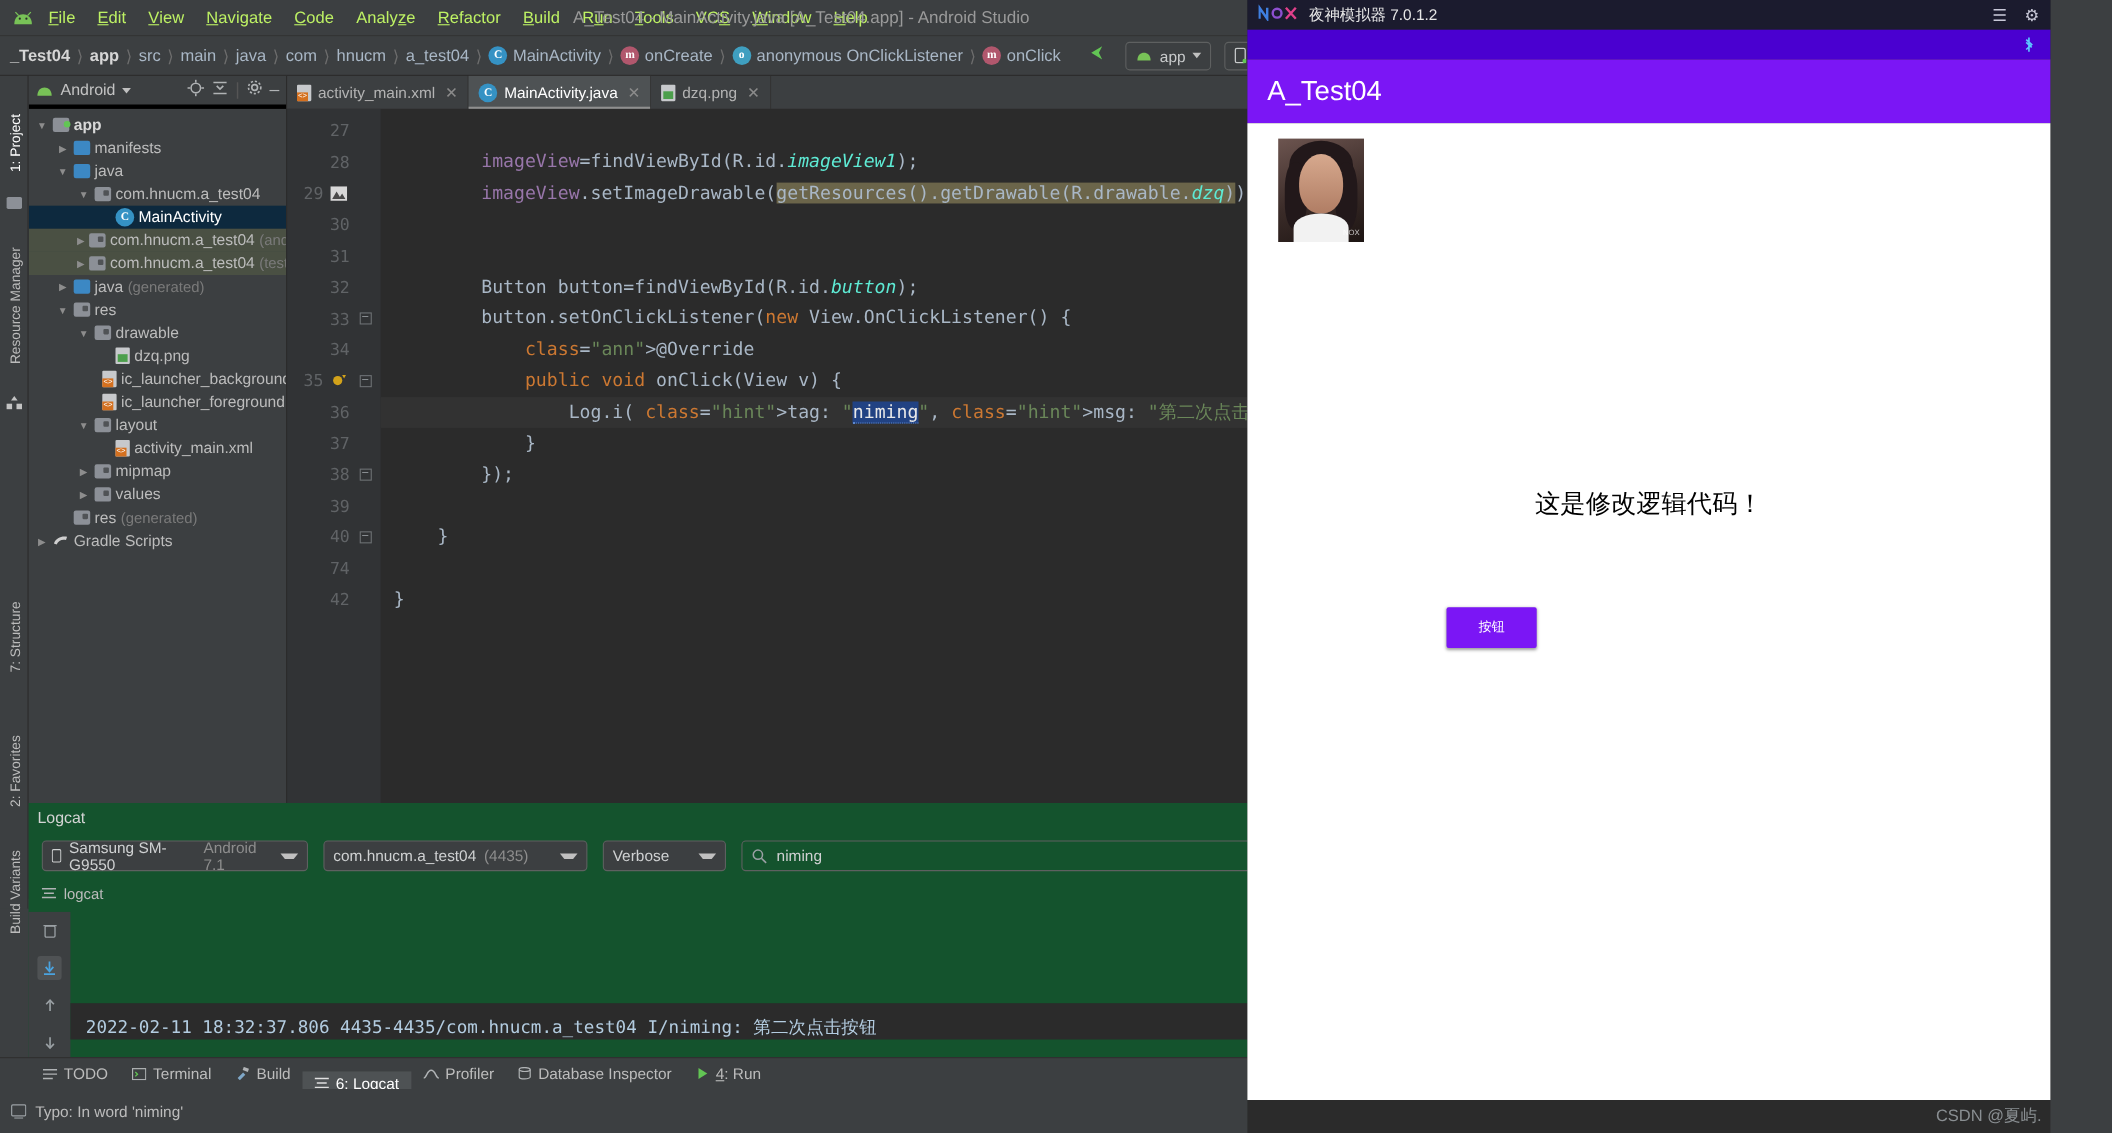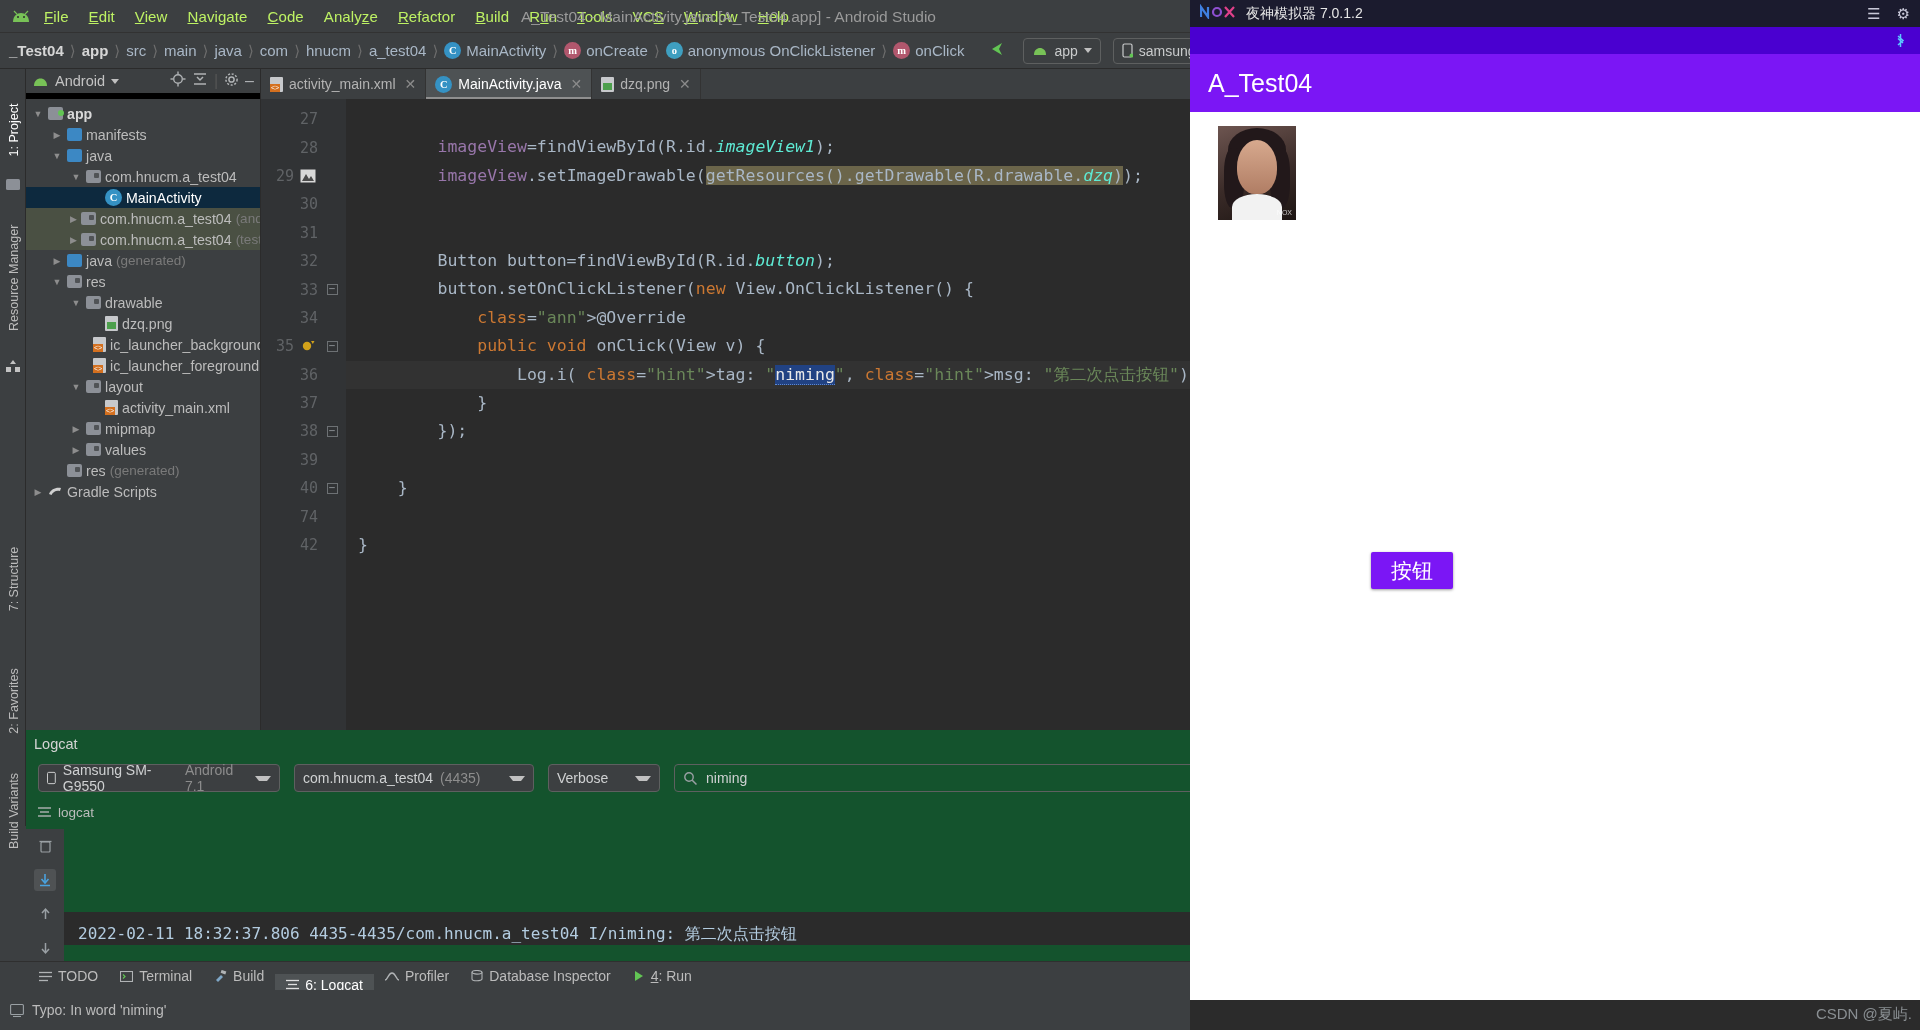--- a/index.html
+++ b/index.html
@@ -78,21 +78,21 @@
   .rail-label.sel { color: #ffffff; }
   .rail-icon { position: absolute; left: 5px; width: 16px; height: 16px; }
 
   
   .project {
     width: 235px; background: #3c3f41; display: flex; flex-direction: column;
     border-right: 1px solid #2b2b2b; flex: 0 0 235px;
   }
   .proj-header {
     height: 30px; display: flex; align-items: center; padding: 0 6px; gap: 6px;
-    border-bottom: 6px solid #000000;
+    border-bottom: 4px solid #000000;
   }
   .proj-title { font-size: 14.5px; color: #c3c3c3; }
   .proj-header .spacer { flex: 1; }
   .tree { flex: 1; overflow: hidden; padding-top: 4px; font-size: 14px; }
   .node {
     display: flex; align-items: center; height: 21px; gap: 4px;
     padding-left: 4px; white-space: nowrap; color: #bcbcbc;
   }
   .node.sel { background: #0d293e; color: #ffffff; }
   .node.modA { background: #4a5043; }
@@ -173,21 +173,21 @@
   }
   .bb-item { display: flex; align-items: center; gap: 6px; font-size: 14px; color: #bcbcbc; padding: 3px 11px;}
   .bb-item.sel { background: #4e5254; color: #ffffff; margin-top: 17px; }
   .bb-item .u { text-decoration: underline; }
   .statusbar {
     position: absolute; left: 0; right: 0; bottom: 0; height: 40px; background: #3c3f41;
     display: flex; align-items: center; padding-left: 10px; font-size: 14px; color: #bcbcbc; gap: 8px;
   }
 
   
-  .emu { position: absolute; left: 1190px; top: 0; width: 730px; height: 1030px; background: #2b2b2b; }
+  .emu { position: absolute; left: 1134px; top: 0; width: 730px; height: 1030px; background: #2b2b2b; }
   .emu-top {
     height: 27px; background: #1b1b2e; display: flex; align-items: center; gap: 10px; padding: 0 10px;
     color: #e6e6e6; font-size: 14px;
   }
   .nox-logo { font-family: "DejaVu Sans", sans-serif; font-weight: bold; font-size: 15px; letter-spacing: -1px;}
   .emu-top .right { margin-left: auto; display: flex; gap: 16px; color: #c8c8d8; font-size: 15px;}
   .emu-notif { height: 27px; background: #4a00d0; display: flex; align-items: center; justify-content: flex-end; padding-right: 12px;}
   .emu-appbar { height: 58px; background: #7b16f5; display: flex; align-items: center; padding-left: 18px;
                 color: #fff; font-size: 25px; font-family: "Liberation Sans", sans-serif;}
   .emu-screen { position: absolute; left: 0; right: 0; top: 112px; bottom: 30px; background: #fff; }
@@ -197,21 +197,21 @@
                    background: linear-gradient(180deg,#d7a98e,#b07d64); }
   .emu-img .hair { position:absolute; left:10px; top:2px; width:58px; height:44px; border-radius:50% 50% 40% 40%;
                    background:#22181a;}
   .emu-img .hair2 { position:absolute; left:6px; top:22px; width:20px; height:60px; background:#22181a; border-radius:40%;}
   .emu-img .hair3 { position:absolute; right:6px; top:22px; width:20px; height:60px; background:#22181a; border-radius:40%;}
   .emu-img .body { position:absolute; left:14px; bottom:0; width:50px; height:26px; background:#f2f2f2; border-radius:50% 50% 0 0;}
   .emu-img .wm { position:absolute; right:4px; bottom:4px; font-size:7px; color:#ffffffbb; }
   .emu-text { position: absolute; left: 0; right: 0; top: 330px; text-align: center;
               font-size: 23px; color: #000; font-family: "Liberation Sans", sans-serif;}
   .emu-btn { position: absolute; left: 181px; top: 440px; width: 82px; height: 37px; background: #7b16f5;
-             color: #fff; font-size: 21px; display: flex; align-items: center; justify-content: center; border-radius: 2px;
+             color: #fff; font-size: 12px; display: flex; align-items: center; justify-content: center; border-radius: 2px;
              box-shadow: 0 1px 3px rgba(0,0,0,.4);}
   .emu-status { position: absolute; left: 0; right: 0; bottom: 0; height: 30px; background: #3c3f41;
                 display: flex; align-items: center; justify-content: flex-end; gap: 18px; padding-right: 12px;
                 font-size: 14px; color: #bcbcbc;}
   .watermark { position: absolute; right: 8px; bottom: 6px; font-size: 15px; color: #9aa0a4; opacity: .85; }
 </style>
 </head>
 <body>
 
 <div id="root">
@@ -754,18 +754,19 @@
 
     <div class="emu-screen">
       <div class="emu-img">
         <div class="hair"></div>
           <div class="hair2"></div>
           <div class="hair3"></div>
         <div class="face"></div>
           <div class="body"></div>
         <div class="wm">NOX</div>
       </div>
+      <div class="emu-text">这是修改逻辑代码！</div>
       <div class="emu-btn">按钮</div>
     </div>
 
     <div class="watermark">CSDN @夏屿.</div>
   </div>
 </div>
 
 </body></html>

